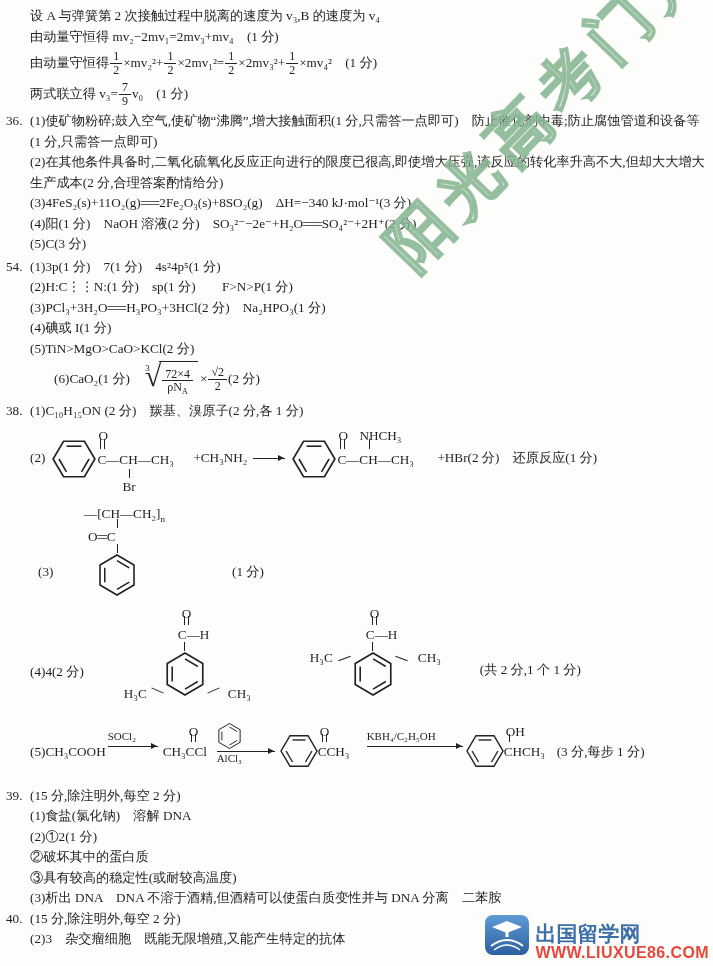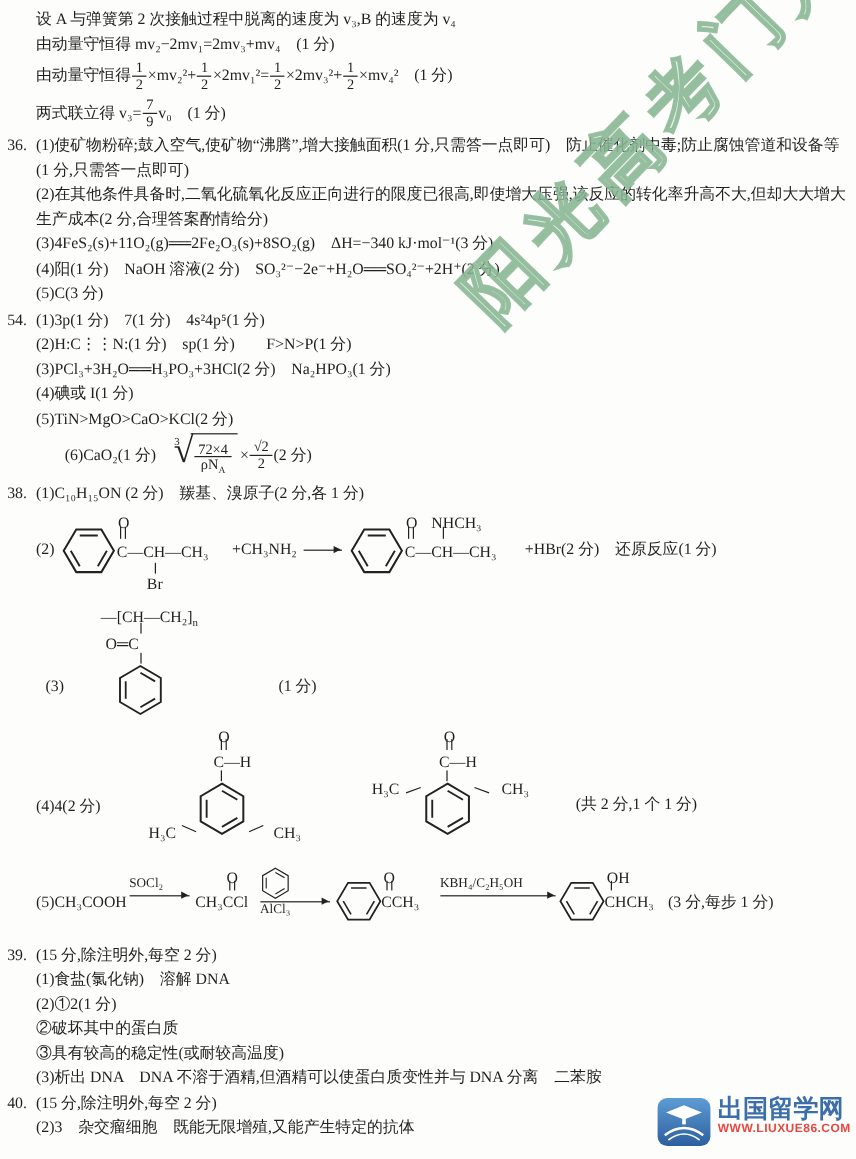--- a/index.html
+++ b/index.html
@@ -32,24 +32,24 @@
     border:3.5px solid transparent;border-left:6.5px solid #222;}
   .arrcol{display:inline-flex;flex-direction:column;align-items:flex-start;}
   .condtxt{font-size:11px;line-height:13px;}
   .watermark{
     position:absolute;left:398px;top:248px;z-index:6;pointer-events:none;
     transform:rotate(-46deg);transform-origin:0 50%;
     font-size:62px;font-weight:700;letter-spacing:10px;white-space:nowrap;
     color:rgba(150,192,160,0.22);-webkit-text-stroke:2px rgba(134,181,146,0.85);
     font-family:"Liberation Serif","DejaVu Serif",serif;
   }
-  .sitebadge{position:absolute;right:4px;bottom:4px;display:flex;align-items:flex-start;gap:5px;z-index:2;}
+  .sitebadge{position:absolute;right:4px;bottom:4px;display:flex;align-items:flex-end;gap:5px;z-index:2;}
   .sitetext{display:flex;flex-direction:column;line-height:1.05;}
   .sitename{font-size:21px;font-weight:700;color:#3c6fa9;font-family:"Liberation Sans",sans-serif;}
-  .siteurl{font-size:10px;font-weight:700;color:#e8473d;letter-spacing:.4px;font-family:"Liberation Sans",sans-serif;}
+  .siteurl{font-size:16px;font-weight:700;color:#e8473d;letter-spacing:.4px;font-family:"Liberation Sans",sans-serif;}
   .sp2{margin-top:2px;}
 </style>
 </head>
 <body>
 
 <div class="content">
 
   <div class="line"><span>设 A 与弹簧第 2 次接触过程中脱离的速度为 v₃,B 的速度为 v₄</span></div>
   <div class="line"><span>由动量守恒得 mv₂−2mv₁=2mv₃+mv₄　(1 分)</span></div>
   <div class="mathline" style="height:32px;">

